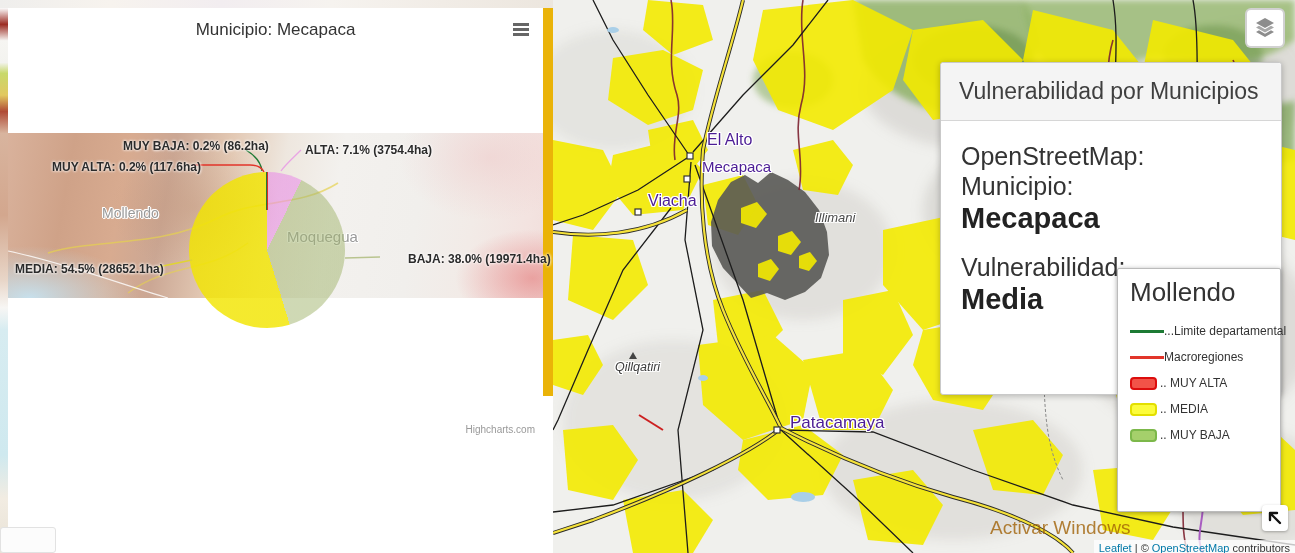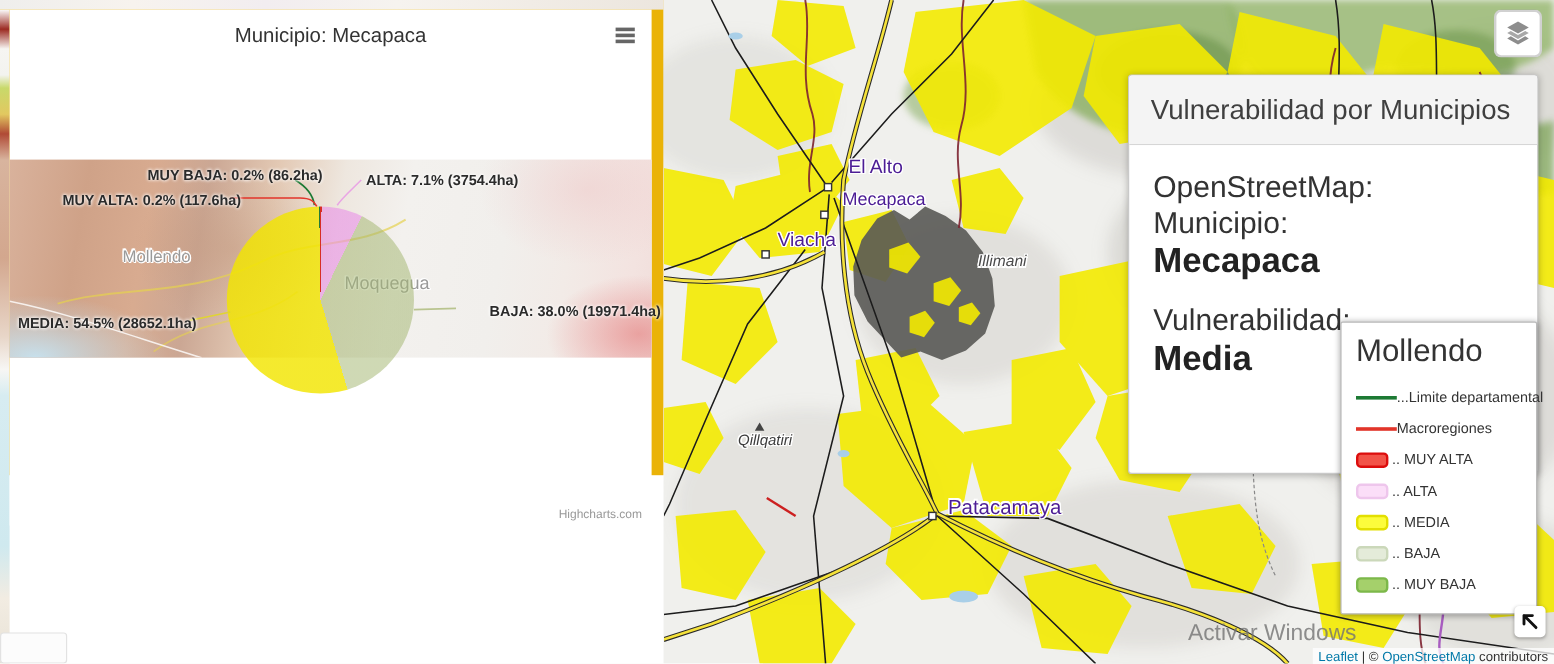--- a/index.html
+++ b/index.html
@@ -85,21 +85,21 @@
   .legend-item .lbl { white-space:nowrap; }
 
   .layers-ctl { position:absolute; left:692px; top:8px; width:40px; height:40px; background:#fff; border:2px solid rgba(0,0,0,.18);
     border-radius:6px; z-index:30; display:flex; align-items:center; justify-content:center; cursor:pointer; }
   .collapse-ctl { position:absolute; left:709px; top:505px; width:26px; height:26px; background:#fff; border-radius:4px;
     box-shadow:0 1px 3px rgba(0,0,0,.3); z-index:30; display:flex; align-items:center; justify-content:center; cursor:pointer; }
 
   .attribution { position:absolute; right:0; top:540px; z-index:25; background:rgba(255,255,255,.75);
     font-size:11px; color:#333; padding:2px 5px; white-space:nowrap; }
   .attribution a { color:#0078a8; text-decoration:none; cursor:pointer; }
-  .watermark { position:absolute; left:437px; top:517px; font-size:19px; color:#737373; opacity:.8; z-index:6; white-space:nowrap; }
+  .watermark { position:absolute; left:437px; top:517px; font-size:19px; color:#a16207; opacity:.8; z-index:6; white-space:nowrap; }
 </style>
 </head>
 <body>
 
 <div class="stage">
 
   <div class="left-col">
     <div class="edge-top"></div>
     <div class="edge-left"></div>
 
@@ -307,30 +307,22 @@
       </div>
       <div class="legend-item">
         <span class="sym-line" style="background: rgb(226, 53, 42);"></span>
         <span class="lbl">Macroregiones</span>
       </div>
       <div class="legend-item">
         <span class="sym-box" style="background: rgb(242, 83, 72); border-color: rgb(220, 13, 13);"></span>
         <span class="lbl">.. MUY ALTA</span>
       </div>
       <div class="legend-item">
-        <span class="sym-box" style="background: rgb(251, 222, 248); border-color: rgb(238, 198, 236);"></span>
-        <span class="lbl">.. ALTA</span>
-      </div>
-      <div class="legend-item">
         <span class="sym-box" style="background: rgb(252, 252, 60); border-color: rgb(227, 223, 0);"></span>
         <span class="lbl">.. MEDIA</span>
-      </div>
-      <div class="legend-item">
-        <span class="sym-box" style="background: rgb(228, 235, 217); border-color: rgb(203, 216, 186);"></span>
-        <span class="lbl">.. BAJA</span>
       </div>
       <div class="legend-item">
         <span class="sym-box" style="background: rgb(165, 208, 107); border-color: rgb(124, 184, 74);"></span>
         <span class="lbl">.. MUY BAJA</span>
       </div>
     </div>
 
     <div class="layers-ctl">
       <svg width="26" height="26" viewBox="0 0 26 26">
         <path d="M13 3 L22 8 L13 13 L4 8 Z" fill="#8d8d8d"></path>

